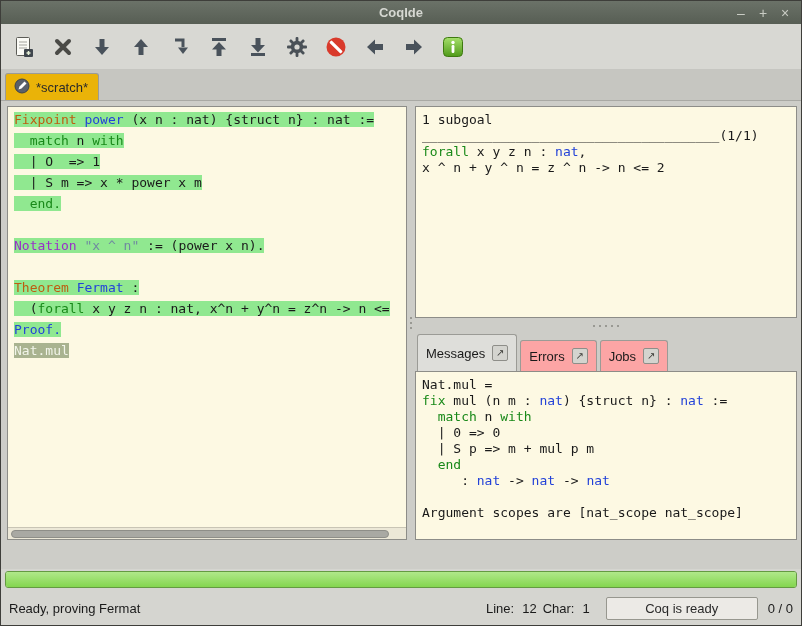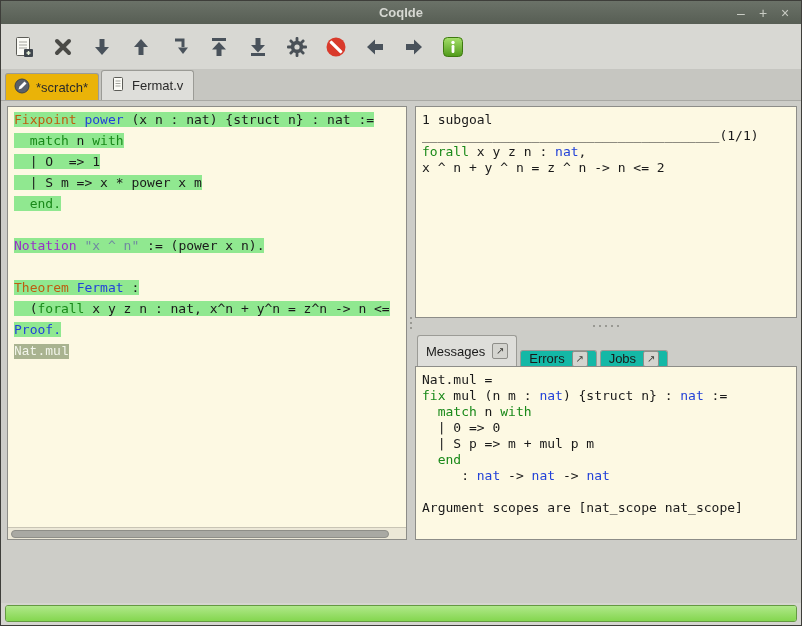--- a/index.html
+++ b/index.html
@@ -52,35 +52,35 @@
 
   #vsplitter { position: absolute; left: 406px; top: 5px; width: 8px; height: 434px;
                display: flex; flex-direction: column; align-items: center; justify-content: center; gap: 3px; }
   .dot { width: 2px; height: 2px; border-radius: 50%; background: #878782; }
 
   #right-col { position: absolute; left: 414px; top: 5px; width: 382px; height: 434px;
                display: flex; flex-direction: column; }
   #goals-pane { flex: 0 0 212px; padding: 5px 0 0 6px; }
   #hsplitter { flex: 0 0 16px; display: flex; align-items: center; justify-content: center; gap: 4px; }
   #msg-tabrow { flex: 0 0 32px; display: flex; align-items: flex-end; gap: 3px; padding-left: 2px; }
-  .msg-tab { display: flex; align-items: center; gap: 7px; padding: 0 8px; height: 16px;
+  .msg-tab { display: flex; align-items: center; gap: 7px; padding: 0 8px; height: 31px;
              border: 1px solid #9b9b96; border-bottom: none; border-radius: 3px 3px 0 0;
-             background: #14b8a6; }
-  .msg-tab.active { background: #dededa; height: 31px; }
+             background: #fca5a5; }
+  .msg-tab.active { background: #dededa; height: 37px; }
   .detach-btn { width: 16px; height: 16px; border: 1px solid #8e8e89; background: #d4d4cf;
                 border-radius: 2px; font-size: 10px; line-height: 14px; text-align: center; color: #3a3a36; }
   #messages-pane { flex: 1; padding: 5px 0 0 6px; }
 
   
   .code { font-family: "DejaVu Sans Mono", monospace; font-size: 13px; white-space: pre; }
   #editor-code .code-line { height: 21px; line-height: 15px; }
   #goals-pane .code-line, #messages-pane .code-line { height: 16px; line-height: 16px; }
   .line-bg { display: inline-block; }
   .hl-done { background: var(--processed-highlight, #90e890); }
-  .hl-proc { background: var(--processing-highlight, #a9b390); font-family: Liberation Mono, monospace; }
+  .hl-proc { background: var(--processing-highlight, #a9b390); }
   .tok-pl { color: #1a1a1a; }
   .tok-k1 { color: #bd5c10; }
   .tok-k2 { color: #198919; }
   .tok-k3 { color: #9a30c8; }
   .tok-id { color: #2342d8; }
   .tok-str { color: #708aa0; }
   .tok-lt { color: #f2f5ea; }
 
   
   #progress-track { flex: 0 0 17px; margin: 2px 4px 3px 4px; border: 1px solid #649a42;
@@ -222,29 +222,20 @@
       </div>
     </div>
 
   <div id="tabbar">
     <div class="tab">
       <span><svg width="16" height="16" viewBox="0 0 16 16">
             <circle cx="8" cy="8" r="7" fill="#59606a" stroke="#3e444c"></circle>
             <path d="M4.5 11.5l1-3 5-5 2 2-5 5z" fill="#ffffff"></path>
           </svg></span>
       <span>*scratch*</span>
-    </div>
-    <div class="tab active">
-      <span><svg width="16" height="16" viewBox="0 0 16 16">
-            <rect x="3.5" y="1.5" width="9" height="13" rx="1" fill="#fbfbf6" stroke="#5c5c57"></rect>
-            <line x1="5.5" y1="5" x2="10.5" y2="5" stroke="#a3a39d"></line>
-            <line x1="5.5" y1="7.5" x2="10.5" y2="7.5" stroke="#a3a39d"></line>
-            <line x1="5.5" y1="10" x2="10.5" y2="10" stroke="#a3a39d"></line>
-          </svg></span>
-      <span>Fermat.v</span>
     </div>
   </div>
 
   <div id="content">
 
     <div id="editor-pane" class="pane">
       <div id="editor-code" class="code"><div class="code-line"><span class="line-bg hl-done"><span class="tok-k1">Fixpoint</span><span class="tok-pl"> </span><span class="tok-id">power</span><span class="tok-pl"> (x n : nat) {struct n} : nat :=</span></span></div><div class="code-line"><span class="line-bg hl-done"><span class="tok-pl">  </span><span class="tok-k2">match</span><span class="tok-pl"> n </span><span class="tok-k2">with</span></span></div><div class="code-line"><span class="line-bg hl-done"><span class="tok-pl">  | O  =&gt; 1</span></span></div><div class="code-line"><span class="line-bg hl-done"><span class="tok-pl">  | S m =&gt; x * power x m</span></span></div><div class="code-line"><span class="line-bg hl-done"><span class="tok-pl">  </span><span class="tok-k2">end.</span></span></div><div class="code-line"><span class="line-bg">&nbsp;</span></div><div class="code-line"><span class="line-bg hl-done"><span class="tok-k3">Notation</span><span class="tok-pl"> </span><span class="tok-str">"x ^ n"</span><span class="tok-pl"> := (power x n).</span></span></div><div class="code-line"><span class="line-bg">&nbsp;</span></div><div class="code-line"><span class="line-bg hl-done"><span class="tok-k1">Theorem</span><span class="tok-pl"> </span><span class="tok-id">Fermat</span><span class="tok-pl"> :</span></span></div><div class="code-line"><span class="line-bg hl-done"><span class="tok-pl">  (</span><span class="tok-k2">forall</span><span class="tok-pl"> x y z n : nat, x^n + y^n = z^n -&gt; n &lt;=</span></span></div><div class="code-line"><span class="line-bg hl-done"><span class="tok-id">Proof.</span></span></div><div class="code-line"><span class="line-bg hl-proc"><span class="tok-lt">Nat.mul</span></span></div></div>
       <div id="editor-hscroll">
         <div class="thumb"></div>
       </div>
@@ -283,14 +274,27 @@
       </div>
 
       <div id="messages-pane" class="pane code"><div class="code-line"><span class="line-bg"><span class="tok-pl">Nat.mul =</span></span></div><div class="code-line"><span class="line-bg"><span class="tok-k2">fix</span><span class="tok-pl"> mul (n m : </span><span class="tok-id">nat</span><span class="tok-pl">) {struct n} : </span><span class="tok-id">nat</span><span class="tok-pl"> :=</span></span></div><div class="code-line"><span class="line-bg"><span class="tok-pl">  </span><span class="tok-k2">match</span><span class="tok-pl"> n </span><span class="tok-k2">with</span></span></div><div class="code-line"><span class="line-bg"><span class="tok-pl">  | 0 =&gt; 0</span></span></div><div class="code-line"><span class="line-bg"><span class="tok-pl">  | S p =&gt; m + mul p m</span></span></div><div class="code-line"><span class="line-bg"><span class="tok-pl">  </span><span class="tok-k2">end</span></span></div><div class="code-line"><span class="line-bg"><span class="tok-pl">     : </span><span class="tok-id">nat</span><span class="tok-pl"> -&gt; </span><span class="tok-id">nat</span><span class="tok-pl"> -&gt; </span><span class="tok-id">nat</span></span></div><div class="code-line"><span class="line-bg">&nbsp;</span></div><div class="code-line"><span class="line-bg"><span class="tok-pl">Argument scopes are [nat_scope nat_scope]</span></span></div></div>
     </div>
   </div>
 
   <div id="progress-track">
     <div id="progress-fill" style="width: 100%;"></div>
   </div>
 
+  <div id="statusbar">
+    <span>Ready, proving Fermat</span>
+    <div id="status-right">
+      <span id="line-label">Line:</span>
+      <span id="line-value">12</span>
+      <span id="char-label">Char:</span>
+      <span id="char-value">1</span>
+      <div id="coq-state-box">
+        <span>Coq is ready</span>
+      </div>
+      <span>0 / 0</span>
+    </div>
+  </div>
 
 </div>
 
 </body></html>

